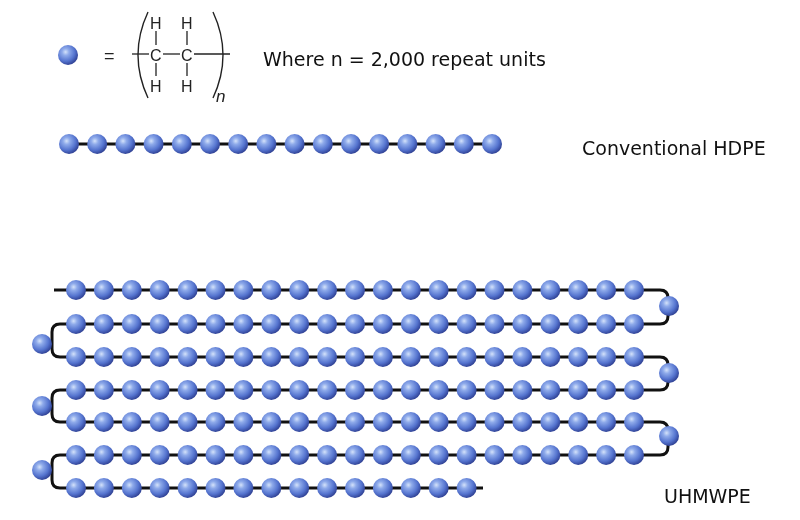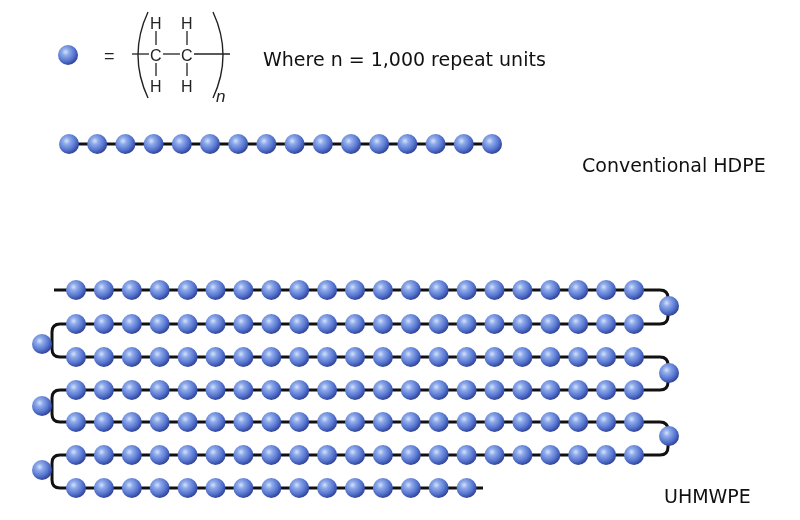--- a/index.html
+++ b/index.html
@@ -1,21 +1,21 @@
 <!DOCTYPE html>
 <html><head>
 <meta charset="utf-8">
 <style>
   html, body { margin:0; padding:0; background:#ffffff; }
   body { width:800px; height:520px; position:relative; overflow:hidden;
          font-family:"Liberation Sans", sans-serif; }
   .diagram { position:absolute; left:0; top:0; width:800px; height:520px; }
   .label { position:absolute; color:#111; font-family:"DejaVu Sans", sans-serif; white-space:nowrap; }
   .eq-text { left:263px; top:48px; font-size:19px; }
-  .hdpe-label { left:582px; top:137px; font-size:19px;margin-top:17px; }
+  .hdpe-label { left:582px; top:137px; font-size:19px; }
   .uhmw-label { left:664px; top:485px; font-size:19px;text-align:center; }
   .formula text { font-family:"Liberation Sans", sans-serif; fill:#222; }
 </style>
 </head>
 <body>
 
 <svg class="diagram" width="800" height="520" viewBox="0 0 800 520">
   <defs>
     <radialGradient id="bead" cx="0.38" cy="0.35" r="0.7">
       <stop offset="0" stop-color="#d4e2fa"></stop>
@@ -211,15 +211,15 @@
       <circle cx="466.59999999999997" cy="488" r="10" fill="url(#bead)"></circle>
       <circle cx="669" cy="306" r="10" fill="url(#bead)"></circle>
       <circle cx="42" cy="344" r="10" fill="url(#bead)"></circle>
       <circle cx="669" cy="373" r="10" fill="url(#bead)"></circle>
       <circle cx="42" cy="406" r="10" fill="url(#bead)"></circle>
       <circle cx="669" cy="436" r="10" fill="url(#bead)"></circle>
       <circle cx="42" cy="470" r="10" fill="url(#bead)"></circle>
     </g>
 </svg>
 
-<div class="label eq-text">Where n = 1,000 repeat units</div>
+<div class="label eq-text">Where n = 2,000 repeat units</div>
 <div class="label hdpe-label">Conventional HDPE</div>
 <div class="label uhmw-label">UHMWPE</div>
 
 </body></html>

